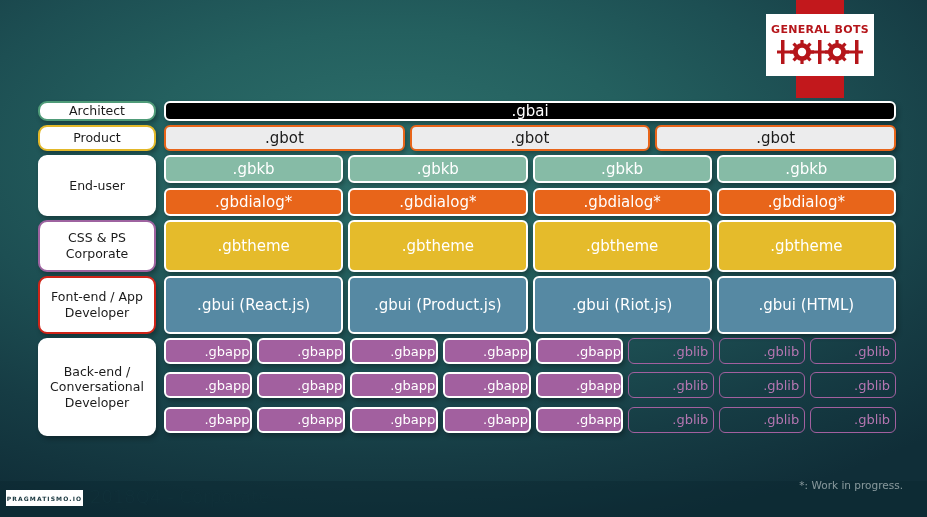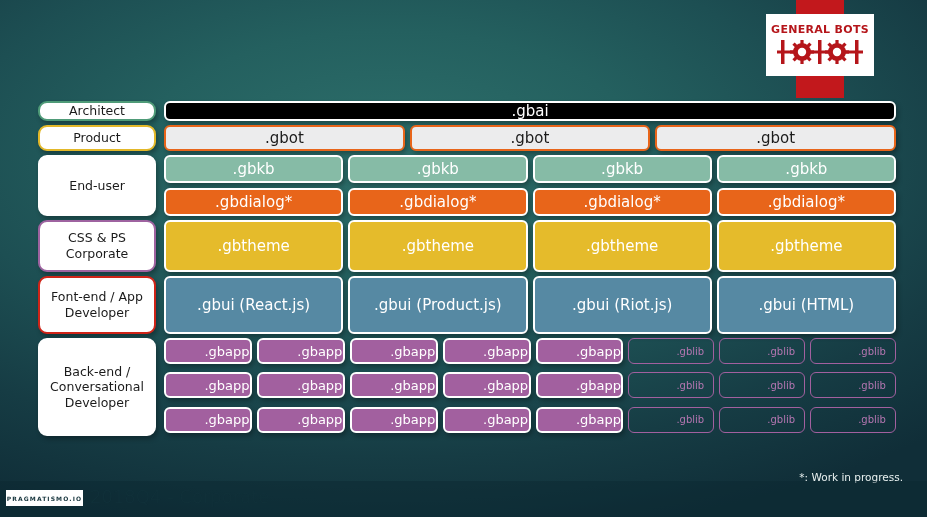--- a/index.html
+++ b/index.html
@@ -130,21 +130,21 @@
   .c-white  { background: #ececed; color: #1b1b1b; border-color: #e8651a; }
   .c-kb     { background: #86bba6; }
   .c-dialog { background: #e8651a; }
   .c-theme  { background: #e5bb2b; }
   .c-ui     { background: #5689a3; }
   .c-app    { background: #a2609f; font-size: 13px; }
   .c-lib    {
     background: transparent;
     border: 1.5px solid #a2609f;
     color: #b476b1;
-    font-size: 10px;
+    font-size: 13px;
     box-shadow: none;
   }
 
   
   .h-gbai   { height: 20px; }
   .h-gbot   { height: 26px; }
   .h-kb     { height: 28px; }
   .h-dialog { height: 28px; }
   .h-theme  { height: 52px; }
   .h-ui     { height: 58px; }
@@ -182,21 +182,21 @@
     left: 90px;
     top: 5px;
     font-size: 18px;
     font-weight: 300;
     color: #11313a;
     font-family: "DejaVu Sans", sans-serif;
   }
   .wip-note {
     position: absolute;
     right: 24px;
-    bottom: 34px;
+    bottom: 26px;
     font-size: 10.5px;
     color: #e9f1f0;
     font-family: "DejaVu Sans", sans-serif;
   }
 </style>
 </head>
 <body>
 
 <div id="slide">
 

